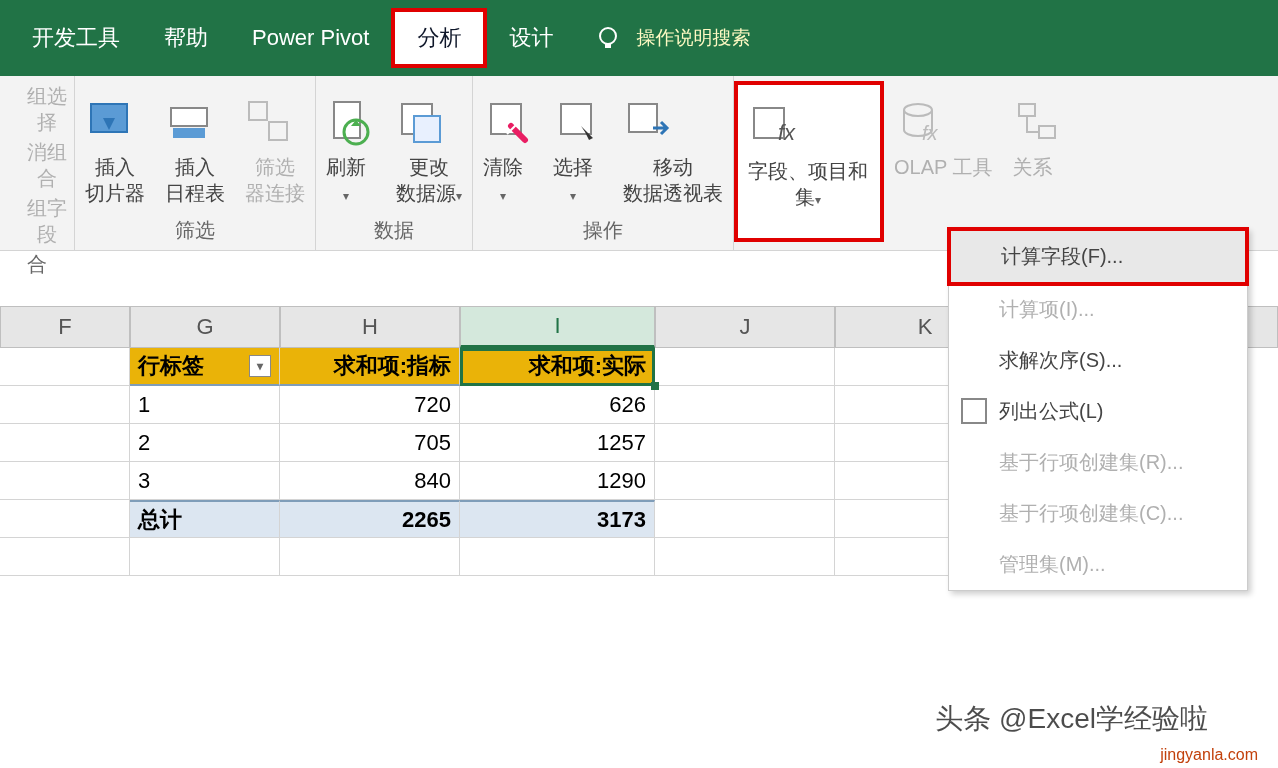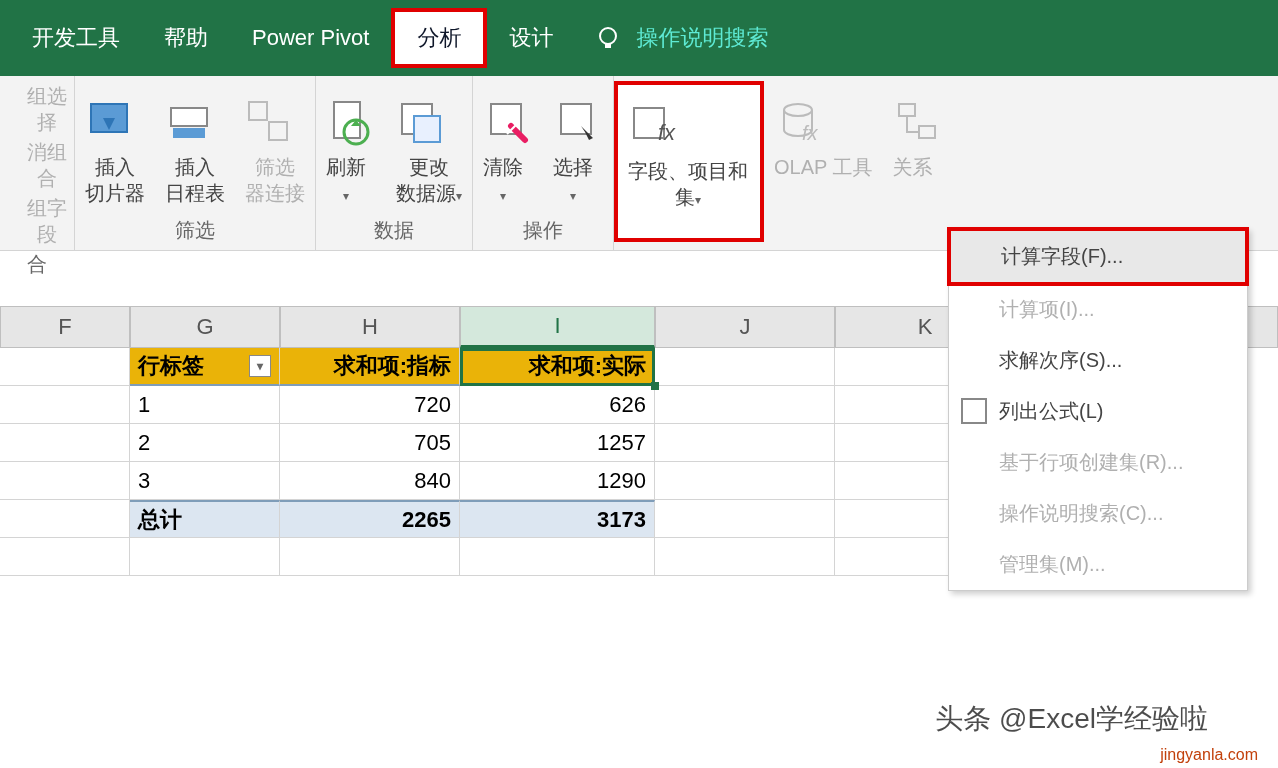--- a/index.html
+++ b/index.html
@@ -65,21 +65,21 @@
   <div class="menu-item">开发工具</div>
   <div class="menu-item">帮助</div>
   <div class="menu-item">Power Pivot</div>
   <div class="menu-item highlighted">分析</div>
   <div class="menu-item">设计</div>
   <div class="menu-search">
     <svg width="26" height="26" viewBox="0 0 26 26">
         <circle cx="13" cy="11" r="8" fill="none" stroke="#fff" stroke-width="2"></circle>
         <rect x="10" y="19" width="6" height="4" fill="#fff"></rect>
       </svg>
-    <span style="color:#5eead4;font-size:22px;">操作说明搜索</span>
+    <span style="color:#fef9c3;font-size:19px;">操作说明搜索</span>
   </div>
 </div>
 
 <div class="ribbon">
 
   <div class="ribbon-group left-partial" style="width:75px;">
     <div class="ribbon-buttons" style="flex-direction:column; align-items:flex-start; padding-left:20px;justify-content:flex-end;">
       <div class="ribbon-btn disabled" style="padding:2px 4px;min-width:0;">
           <span class="label">组选择</span>
         </div>
@@ -169,20 +169,30 @@
       </div>
       <div class="ribbon-btn">
         <div class="icon-area">
             <svg width="48" height="48">
               <rect x="8" y="6" width="30" height="30" fill="#fff" stroke="#888" stroke-width="2"></rect>
               <path d="M28 28 L40 40 L36 42 L32 34 Z" fill="#333"></path>
             </svg>
           </div>
         <span class="label"><span>选择</span><br><span class="dropdown-arrow">▾</span></span>
       </div>
+      <div class="ribbon-btn">
+        <div class="icon-area">
+            <svg width="48" height="48">
+              <rect x="6" y="6" width="28" height="28" fill="#fff" stroke="#888" stroke-width="2"></rect>
+              <path d="M30 30 L44 30 M38 24 L44 30 L38 36" fill="none" stroke="#2e75b6" stroke-width="3"></path>
+            </svg>
+          </div>
+        <span class="label" style="white-space:pre-line;">移动
+数据透视表</span>
+      </div>
     </div>
     <div class="group-label">操作</div>
   </div>
 
   <div class="ribbon-group" style="border-right:none;">
     <div class="ribbon-buttons">
       <div class="ribbon-btn highlighted-box fields-set-btn" style="min-width:150px;">
         <div class="icon-area">
             <svg width="56" height="48">
               <rect x="6" y="6" width="30" height="30" fill="#fff" stroke="#888" stroke-width="2"></rect>
@@ -218,21 +228,21 @@
 </div>
 
 <div class="dropdown-panel">
   <div class="dropdown-highlight-border">
     <div class="dropdown-item highlighted-item"><span>计算字段(F)...</span></div>
   </div>
   <div class="dropdown-item disabled"><span>计算项(I)...</span></div>
   <div class="dropdown-item"><span>求解次序(S)...</span></div>
   <div class="dropdown-item with-icon"><span>列出公式(L)</span></div>
   <div class="dropdown-item disabled"><span>基于行项创建集(R)...</span></div>
-  <div class="dropdown-item disabled"><span>操作说明搜索(C)...</span></div>
+  <div class="dropdown-item disabled"><span>基于行项创建集(C)...</span></div>
   <div class="dropdown-item disabled"><span>管理集(M)...</span></div>
 </div>
 
 <div class="sheet-area">
   <div class="col-headers">
     <div class="col-header cw-F">F</div>
     <div class="col-header cw-G">G</div>
     <div class="col-header cw-H">H</div>
     <div class="col-header cw-I selected">I</div>
     <div class="col-header cw-J">J</div>

